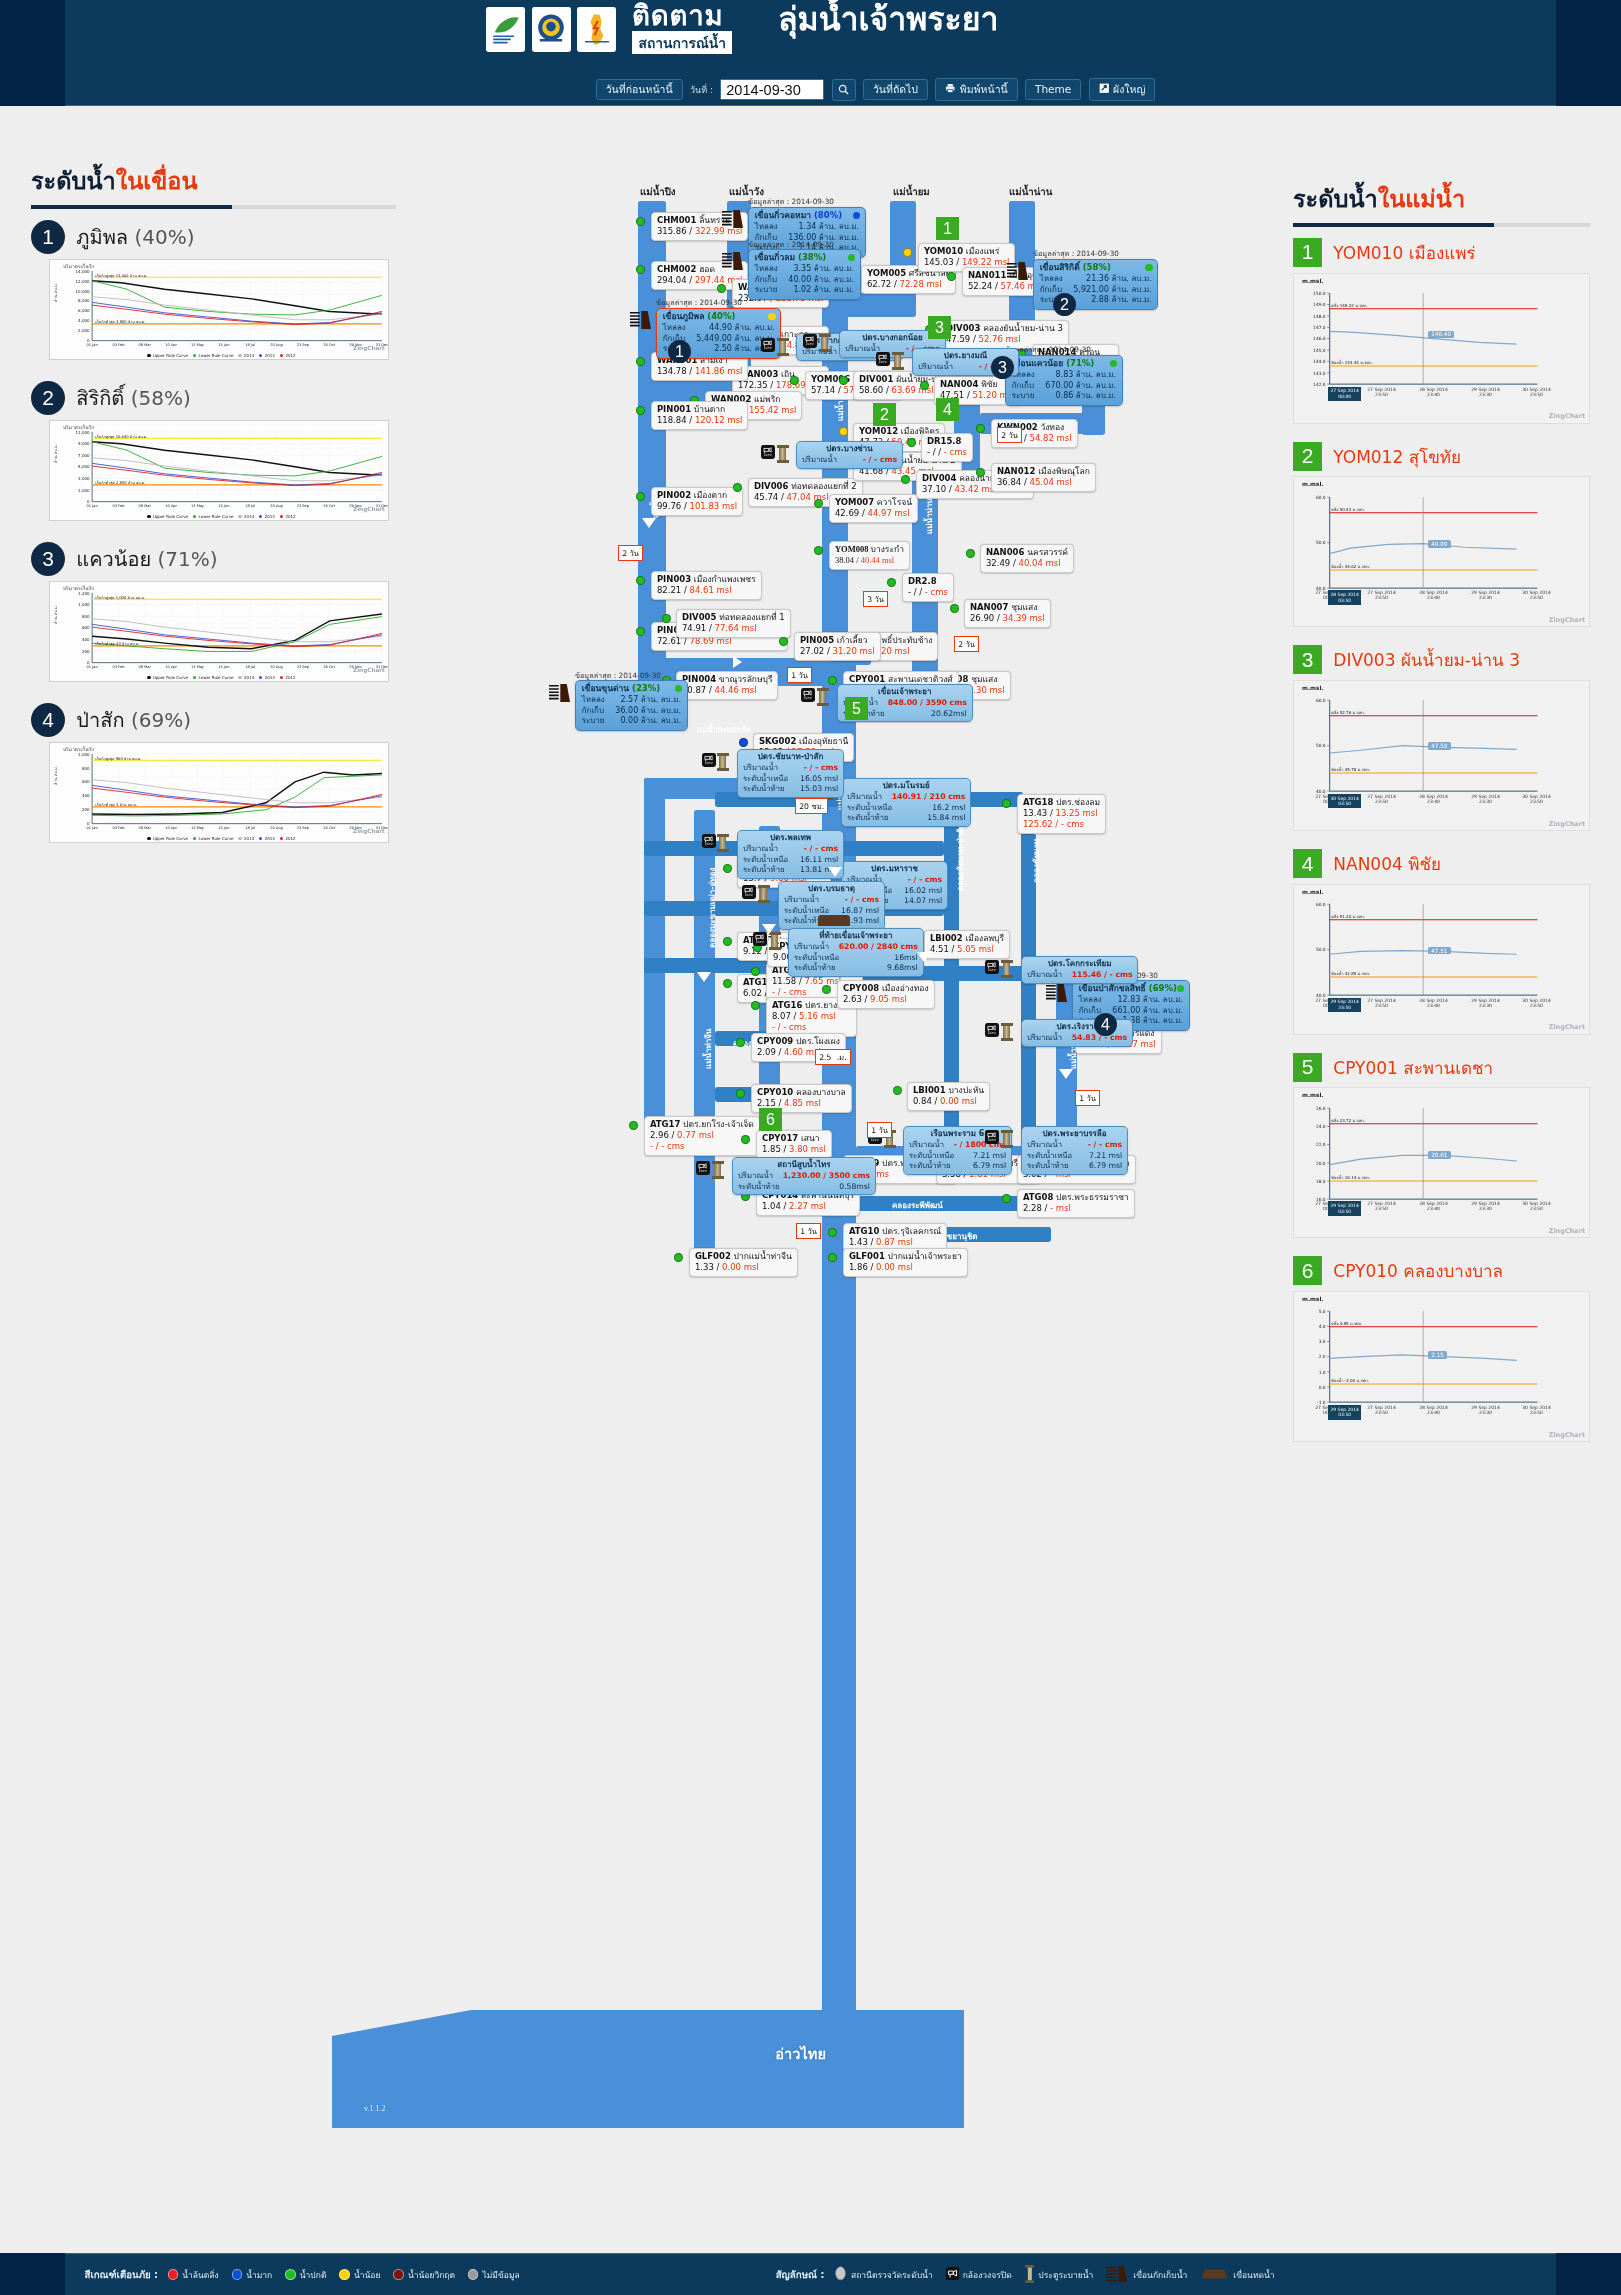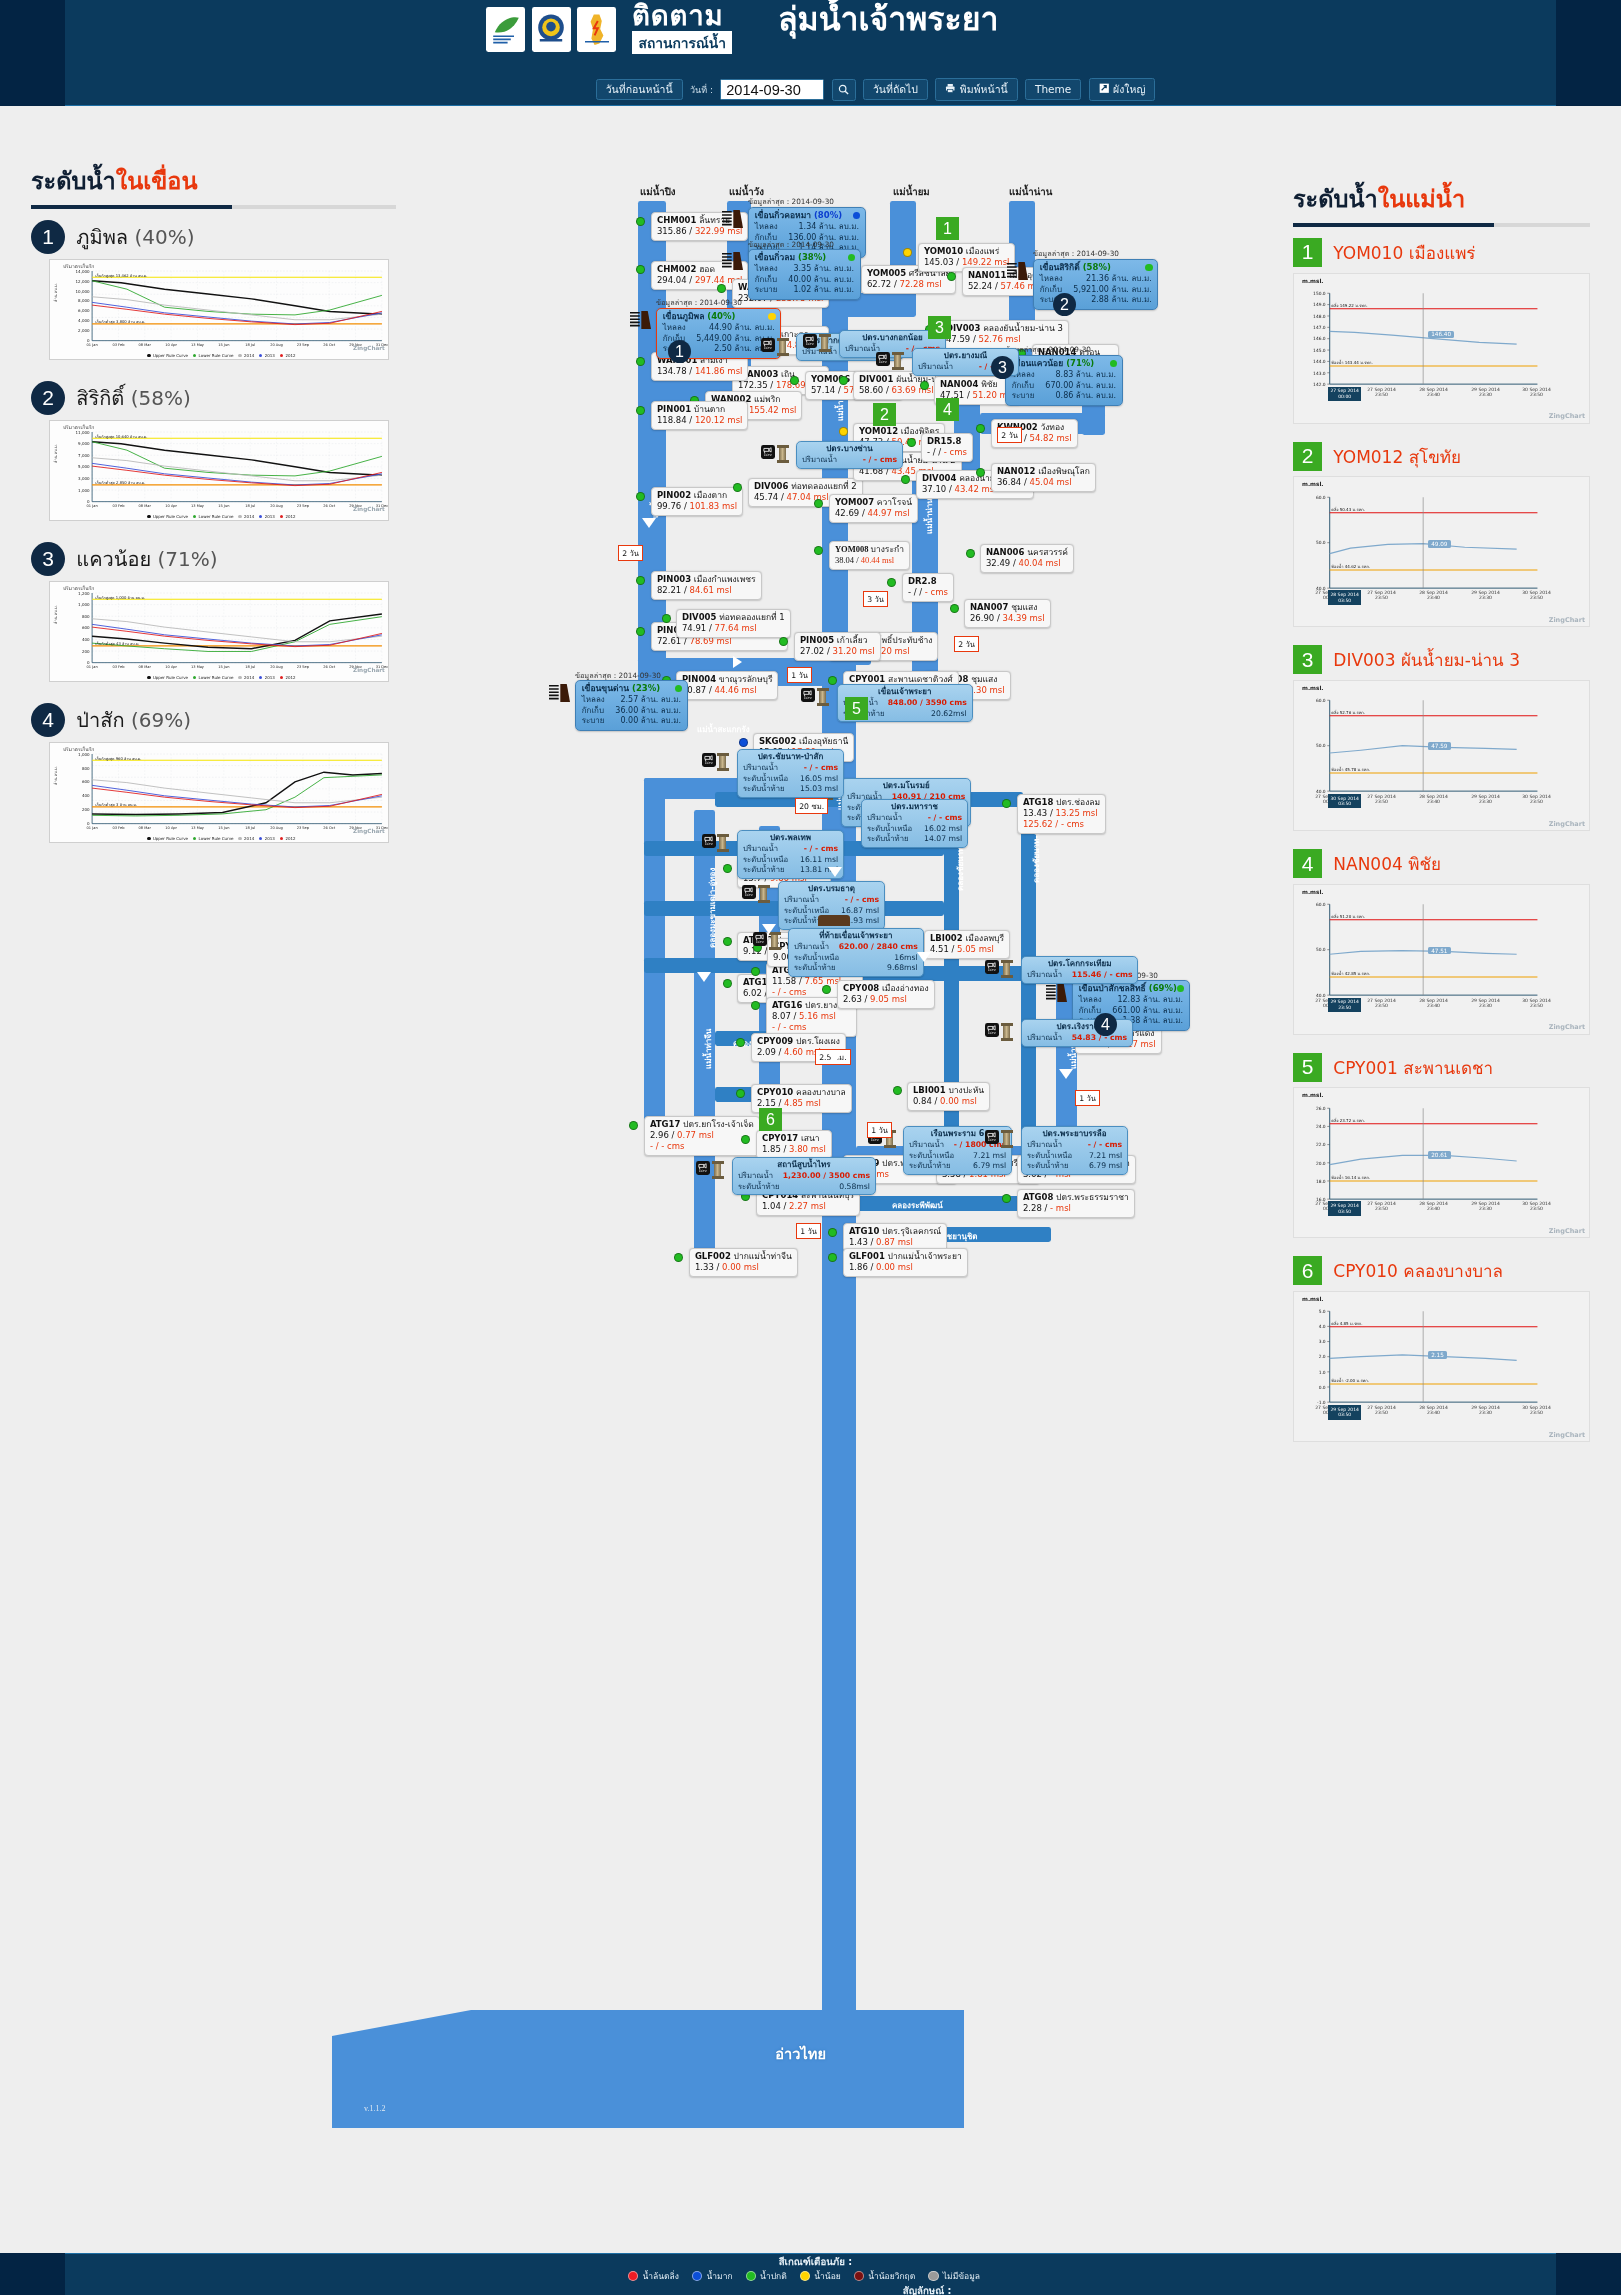--- a/index.html
+++ b/index.html
@@ -215,21 +215,21 @@
     text-shadow: 0 0 2.4px #2a6fb0; }
   #gulf .ver { position: absolute; left: 32px; bottom: 14.6px; color: #dfe9f3; font-size: 8px; font-family: "Liberation Serif", serif;}
 
   
   #footer {
     position: absolute; left: 0; top: 2253px; width: 1621px; height: 42px; background: #032444;
   }
   #footer-inner {
     position: absolute; left: 65px; top: 0; width: 1491px; height: 42px;
     background: #0b3a5d; border-top: 1.6px solid #1c6ea4;
-    display: flex; align-items: center; flex-direction: column;
+    display: flex; align-items: center;
   }
   .ftitle { color: #e7f1f8; font-size: 9.7px; font-weight: bold; margin-left: 19.5px; margin-right: 9.7px; white-space: nowrap;}
   .fitem { display: flex; align-items: center; gap: 4px; margin-right: 13px; color: #e7f1f8; font-size: 8.5px; white-space: nowrap;}
   .fdot { width: 10.5px; height: 10.5px; border-radius: 50%; display: inline-block; border: 0.8px solid rgba(255,255,255,.5);}
 </style>
 </head>
 <body>
 
 <div id="header">
   <div id="header-inner">
@@ -1483,21 +1483,21 @@
           <span>15.84 msl</span>
         </div>
       </div>
       <div class="gate-ico" style="left: 414px; top: 669px;"></div>
       <div class="cctv" style="left: 396px; top: 669px;">
         <svg width="9" height="6.5" viewBox="0 0 12 9">
           <path d="M1 2 h7 v4 h-7 z M8 3 l3 -2 v6 l-3 -2 z M2 6 v3" stroke="#fff" stroke-width="1.1" fill="none"></path>
         </svg>
         <span style="font-size:2.9px">CCTV</span>
       </div>
-      <div class="gbox" style="left: 432px; top: 686px; margin-left: 20px;">
+      <div class="gbox" style="left: 432px; top: 748px;">
         <span class="ttl">ปตร.มหาราช</span>
         <div class="rw">
           <span>ปริมาณน้ำ</span>
           <span class="r">- / - cms</span>
         </div>
         <div class="rw">
           <span>ระดับน้ำเหนือ</span>
           <span>16.02 msl</span>
         </div>
         <div class="rw">

